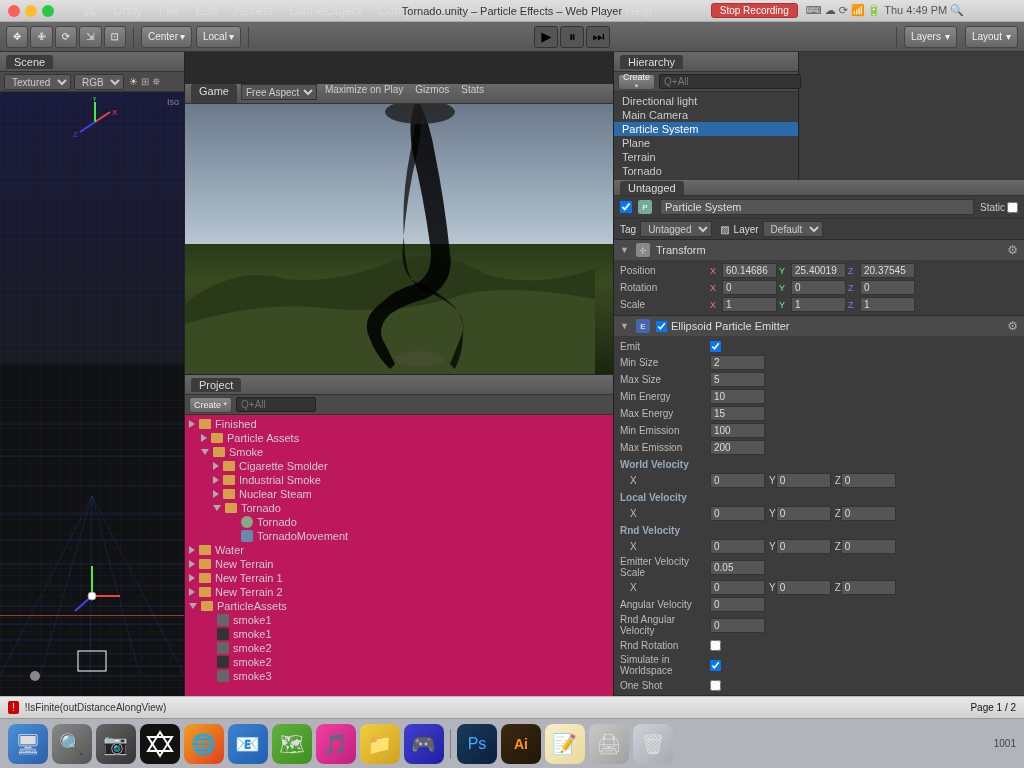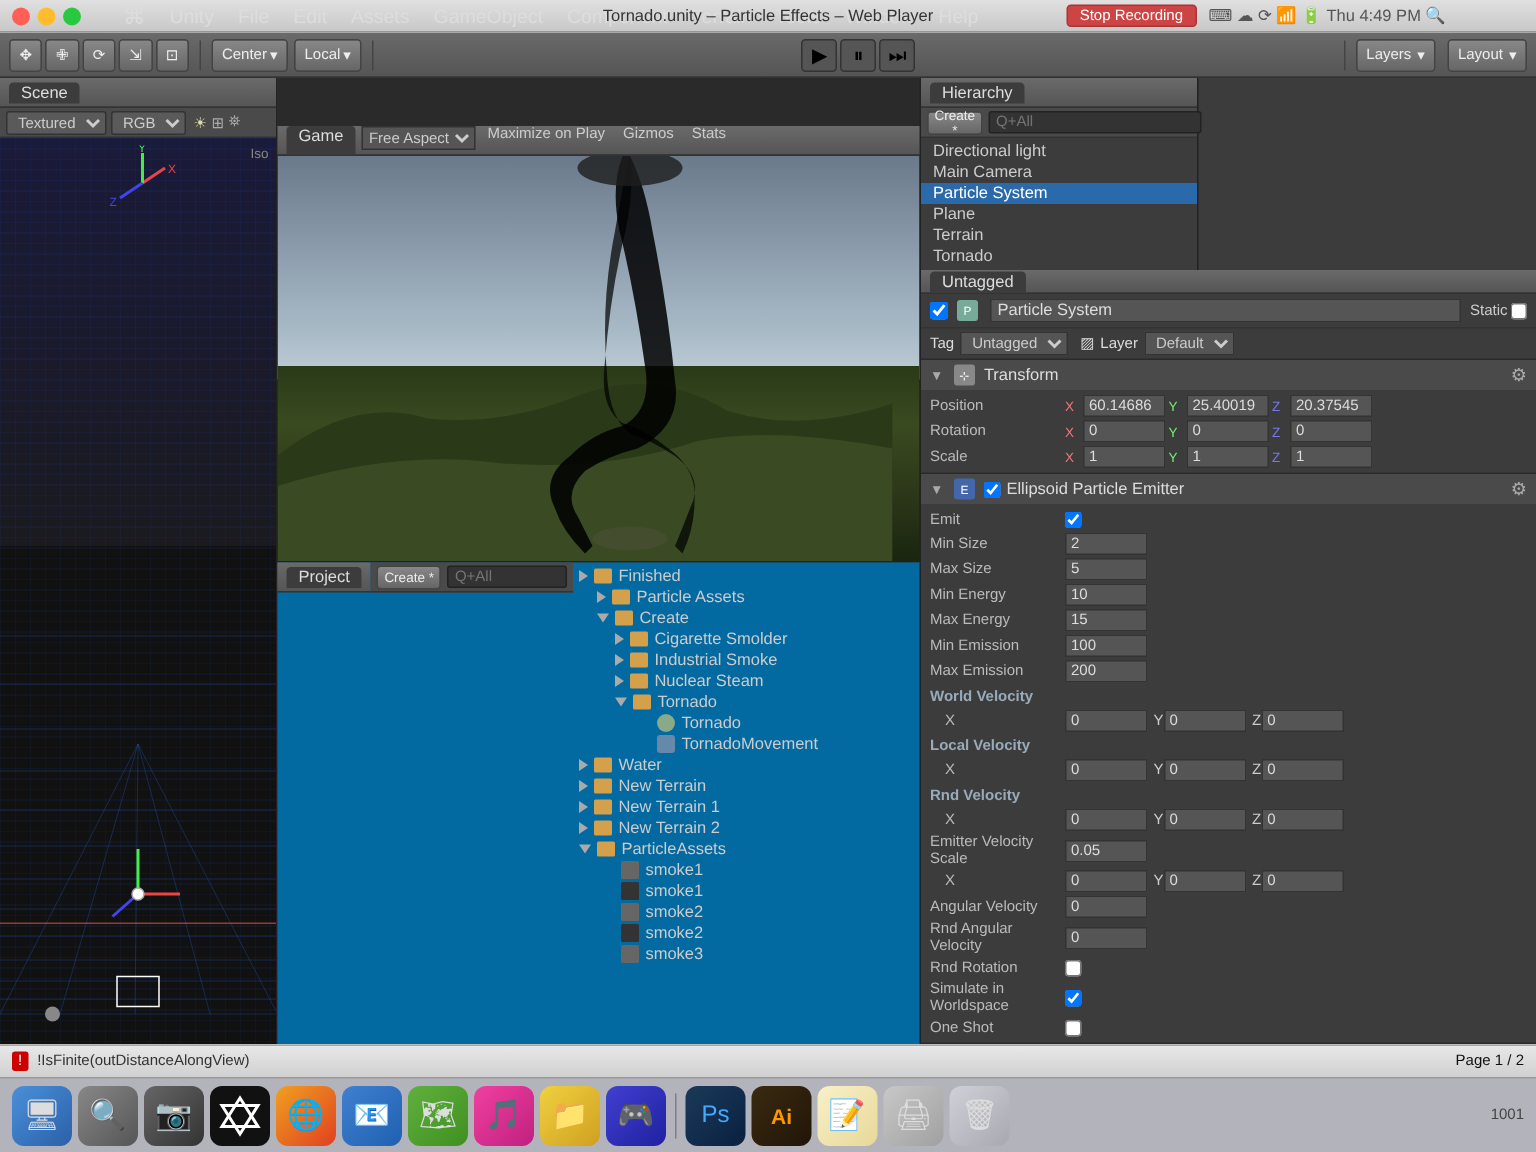--- a/index.html
+++ b/index.html
@@ -359,21 +359,21 @@
 
           <ellipse cx="85" cy="8" rx="35" ry="12" fill="rgba(30,30,30,0.8)"></ellipse>
 
           <ellipse cx="85" cy="255" rx="25" ry="8" fill="rgba(80,80,60,0.5)"></ellipse>
         </svg>
       </div>
     </div>
 
     <div style="height:50%; display:flex; border-top:1px solid #222;">
 
-      <div id="project-panel" style="width:100%; background:#0369a1; display:flex; flex-direction:row;">
+      <div id="project-panel" style="width:100%; background:#be185d; display:flex; flex-direction:column;">
         <div class="panel-header">
           <span class="panel-tab active">Project</span>
         </div>
         <div class="proj-toolbar">
           <button class="toolbar-btn" style="height:16px; font-size:9px; padding:0 4px;">Create *</button>
           <input class="hier-search" type="text" style="flex: 1 1 0%; max-width: 80px;" placeholder="Q+All">
         </div>
         <div class="proj-items">
 
           <div class="proj-item" style="padding-left:4px;">
@@ -382,21 +382,21 @@
             <span>Finished</span>
           </div>
           <div class="proj-item proj-indent1">
             <span class="triangle-right"></span>
             <span class="proj-icon-folder"></span>
             <span>Particle Assets</span>
           </div>
           <div class="proj-item proj-indent1">
             <span class="triangle-down"></span>
             <span class="proj-icon-folder"></span>
-            <span>Create</span>
+            <span>Smoke</span>
           </div>
           <div class="proj-item proj-indent2">
             <span class="triangle-right"></span>
             <span class="proj-icon-folder"></span>
             <span>Cigarette Smolder</span>
           </div>
           <div class="proj-item proj-indent2">
             <span class="triangle-right"></span>
             <span class="proj-icon-folder"></span>
             <span>Industrial Smoke</span>

